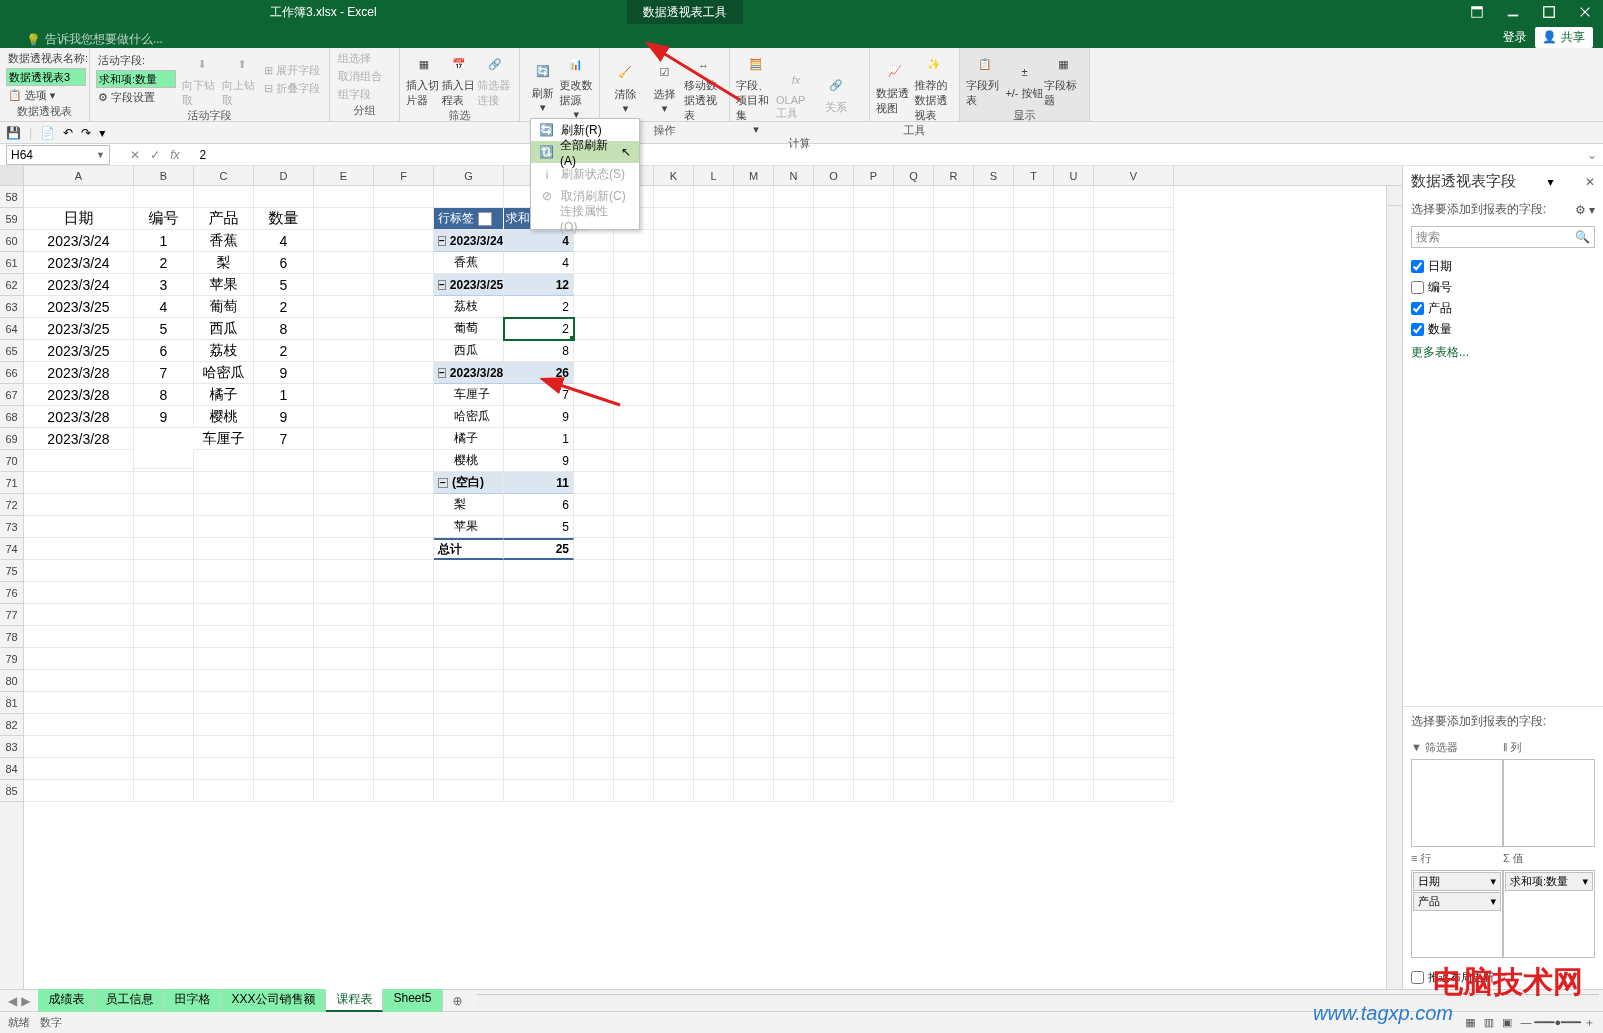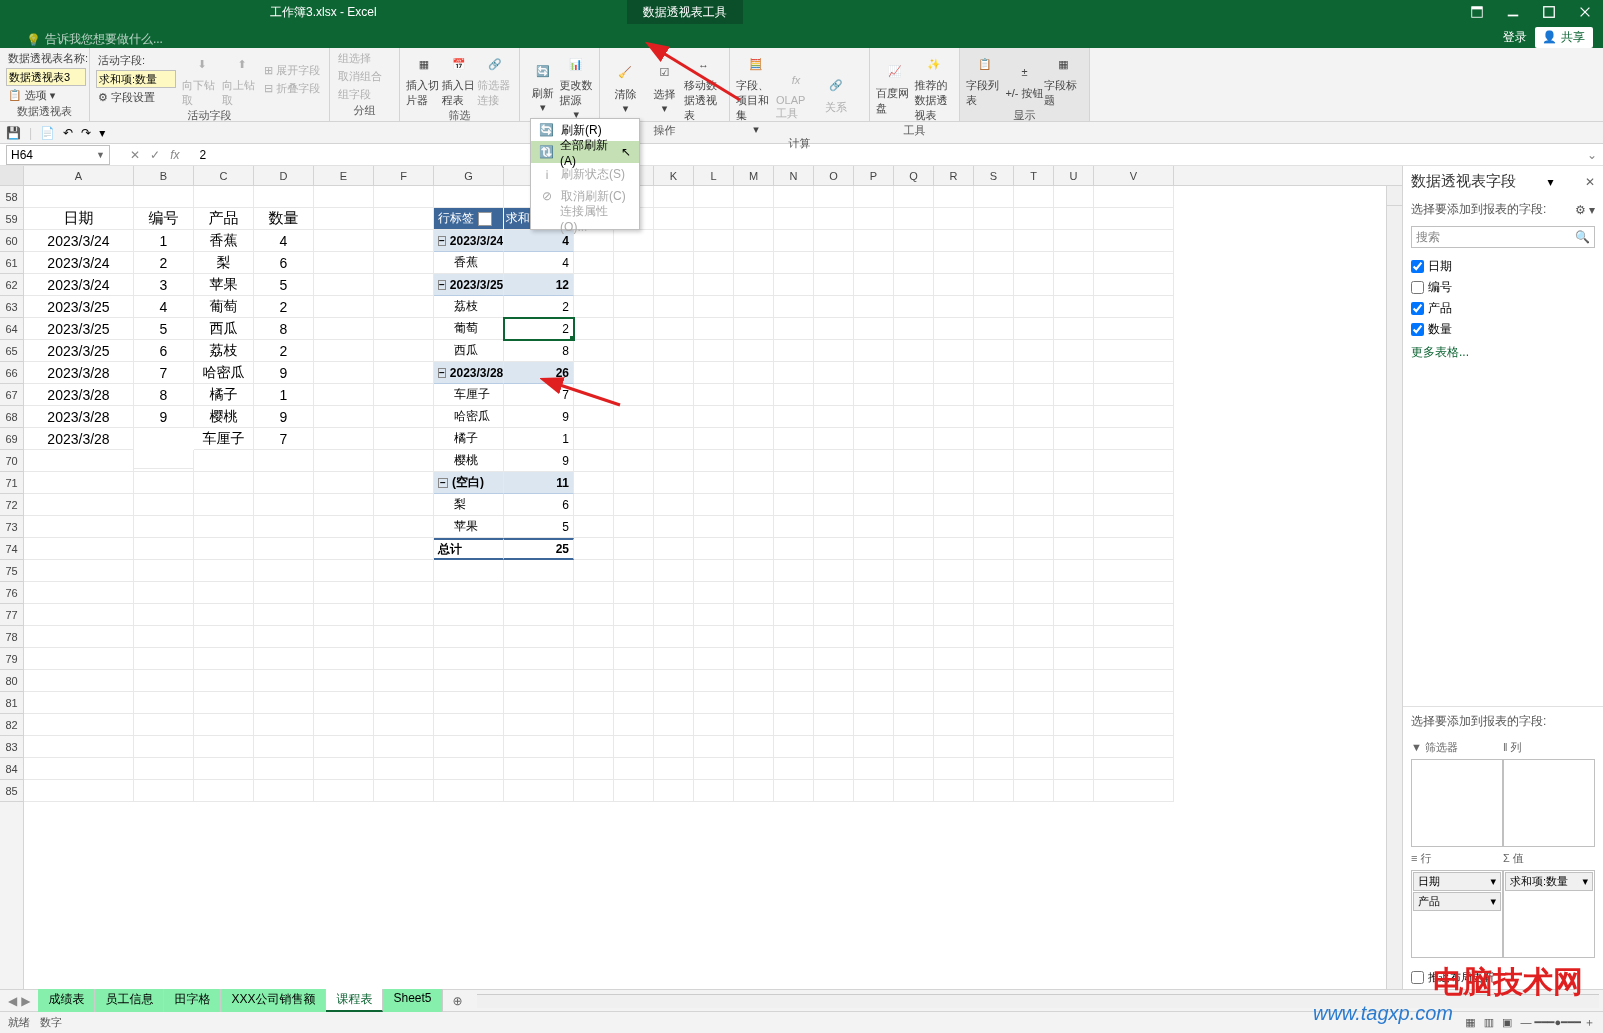--- a/index.html
+++ b/index.html
@@ -26,21 +26,21 @@
 
 .ribbon { height: 74px; background: #f3f3f3; border-bottom: 1px solid #d4d4d4; display: flex; }
 .ribbon-group { border-right: 1px solid #d4d4d4; padding: 2px 6px; display: flex; flex-direction: column; justify-content: space-between; }
 .ribbon-group .group-content { display: flex; align-items: center; flex: 1; }
 .ribbon-group .group-label { text-align: center; font-size: 11px; color: #555; padding-bottom: 1px; }
 .ribbon-smallbtn { font-size: 11px; color: #444; padding: 1px 2px; white-space: nowrap; }
 .ribbon-smallbtn.disabled { color: #b0b0b0; }
 .ribbon-bigbtn { display: flex; flex-direction: column; align-items: center; justify-content: center; width: 40px; font-size: 11px; color: #444; }
 .ribbon-bigbtn.disabled { color: #b0b0b0; }
 .ribbon-bigbtn .bicon { width: 28px; height: 28px; display: flex; align-items: center; justify-content: center; }
-.ribbon-input { height: 18px; border: 1px solid #c0c0c0; background: #fef9c3; font-size: 11px; padding: 0 2px; width: 80px; }
+.ribbon-input { height: 18px; border: 1px solid #c0c0c0; background: #86efac; font-size: 11px; padding: 0 2px; width: 80px; }
 .ribbon-col { display: flex; flex-direction: column; gap: 1px; }
 
 
 .qat { height: 22px; background: #f3f3f3; border-bottom: 1px solid #d4d4d4; display: flex; align-items: center; padding-left: 6px; gap: 8px; }
 
 
 .fbar { height: 22px; background: #fff; border-bottom: 1px solid #e1e1e1; display: flex; align-items: center; }
 .namebox { width: 104px; height: 20px; border: 1px solid #c0c0c0; margin-left: 6px; padding: 0 4px; display: flex; align-items: center; justify-content: space-between; background: #fff; }
 .namebox-dd { color: #666; font-size: 9px; }
 .fbar .fx-area { display: flex; align-items: center; margin-left: 20px; gap: 10px; color: #888; }
@@ -269,21 +269,21 @@
           <span>关系</span>
         </div>
     </div>
     <div class="group-label">计算</div>
   </div>
 
   <div class="ribbon-group" style="width:90px">
     <div class="group-content">
       <div class="ribbon-bigbtn">
           <div class="bicon">📈</div>
-          <span>百度网盘</span>
+          <span>数据透视图</span>
         </div>
       <div class="ribbon-bigbtn">
           <div class="bicon">✨</div>
           <span>推荐的数据透视表</span>
         </div>
     </div>
     <div class="group-label">工具</div>
   </div>
 
   <div class="ribbon-group" style="width:130px;background:#e6e6e6">

